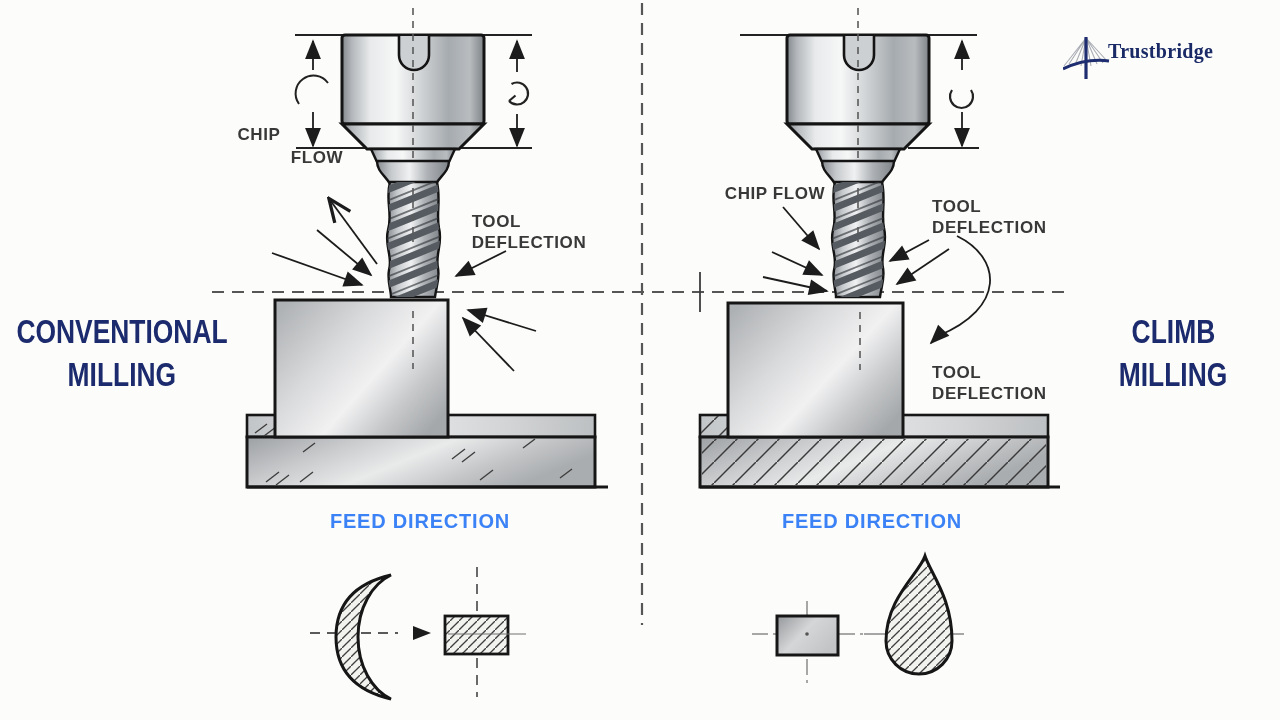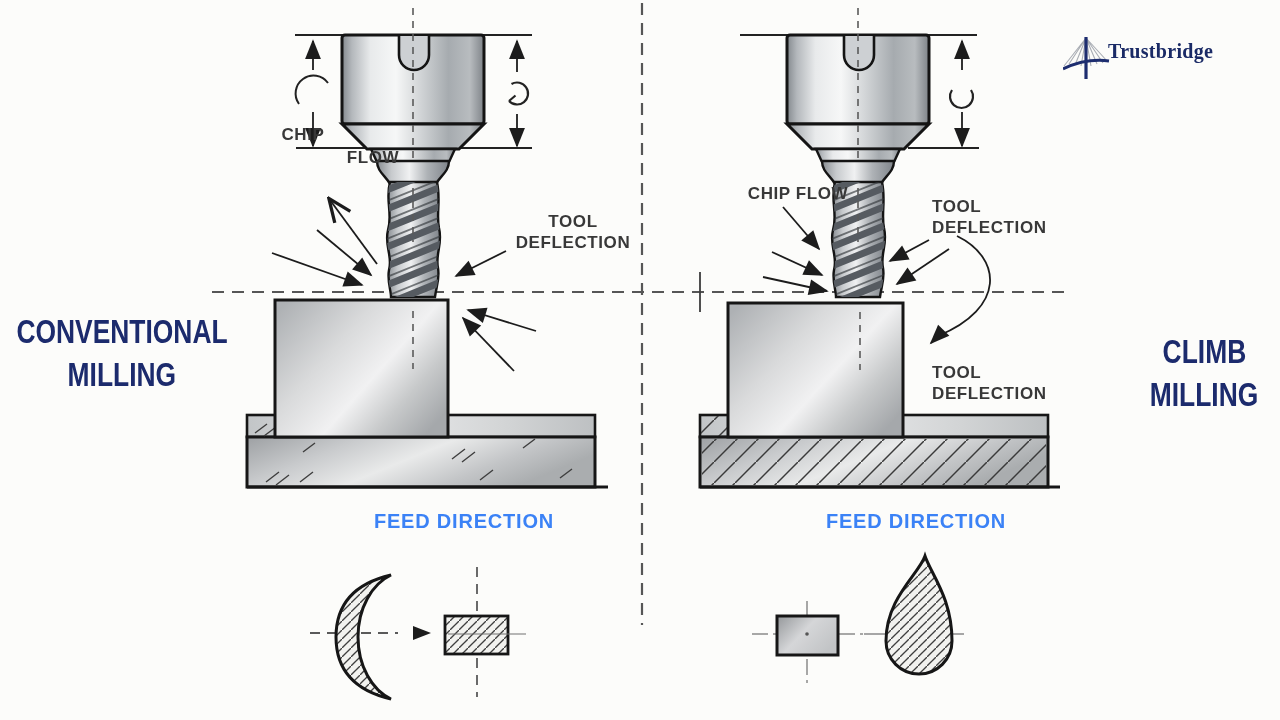--- a/index.html
+++ b/index.html
@@ -6,21 +6,21 @@
   body{
     width:1280px;height:720px;position:relative;overflow:hidden;
     background:#fcfcfa;
     font-family:"Liberation Sans",sans-serif;
   }
   #art{position:absolute;left:0;top:0;}
   .lbl{
     position:absolute;color:#383838;font-weight:bold;
     font-size:17px;letter-spacing:.6px;white-space:nowrap;
   }
-  .lbl.center{transform:translateX(-50%);text-align:center;margin-left:44px;}
+  .lbl.center{transform:translateX(-50%);}
   .feed{font-size:20px;color:#3b82f6;letter-spacing:.8px;font-weight:bold;}
   .title{
     position:absolute;transform:translateX(-50%);text-align:center;
     color:var(--heading,#1c2b6d);font-weight:bold;font-size:33px;line-height:43px;
   }
   .title .tline{display:inline-block;transform:scaleX(.8);white-space:nowrap;}
   .stack{line-height:21px;}
   #logo{position:absolute;left:1063px;top:30px;width:200px;height:52px;}
   #logo-text{
     position:absolute;left:1108px;top:40px;
@@ -183,34 +183,34 @@
     <rect x="777" y="616" width="61" height="39" fill="url(#chipRectGrad)" stroke="#161616" stroke-width="3"></rect>
     <circle cx="807" cy="634" r="1.8" fill="#555"></circle>
     <path d="M925,556 C931,574 952,598 952,641 A33,33 0 1 1 886,641 C886,598 919,574 925,556 Z" fill="url(#chipHatch)" stroke="#161616" stroke-width="3"></path>
   </g>
 </svg>
 
 <div class="title" style="left:122px;top:310px;">
   <span class="tline">CONVENTIONAL</span><br>
   <span class="tline">MILLING</span>
 </div>
-<div class="title" style="left:1204px;top:310px;margin-top:20px;">
+<div class="title" style="left:1173px;top:310px;">
   <span class="tline">CLIMB</span><br>
   <span class="tline">MILLING</span>
 </div>
 
 <div class="lbl center" style="left:259px;top:125px;">CHIP</div>
-<div class="lbl center" style="left:329px;top:148px;">FLOW</div>
+<div class="lbl center" style="left:317px;top:148px;">FLOW</div>
 
 <div class="lbl center stack" style="left:529px;top:211px;">
   <div>TOOL</div>
   <div>DEFLECTION</div>
 </div>
 
-<div class="lbl center" style="left:754px;top:184px;">CHIP FLOW</div>
+<div class="lbl center" style="left:775px;top:184px;">CHIP FLOW</div>
 
 <div class="lbl stack" style="left:932px;top:196px;">
   <div>TOOL</div>
   <div>DEFLECTION</div>
 </div>
 
 <div class="lbl stack" style="left:932px;top:362px;">
   <div>TOOL</div>
   <div>DEFLECTION</div>
 </div>

